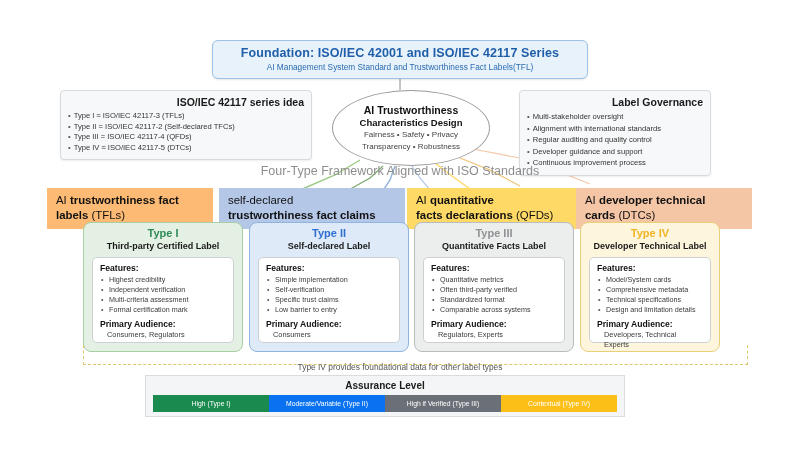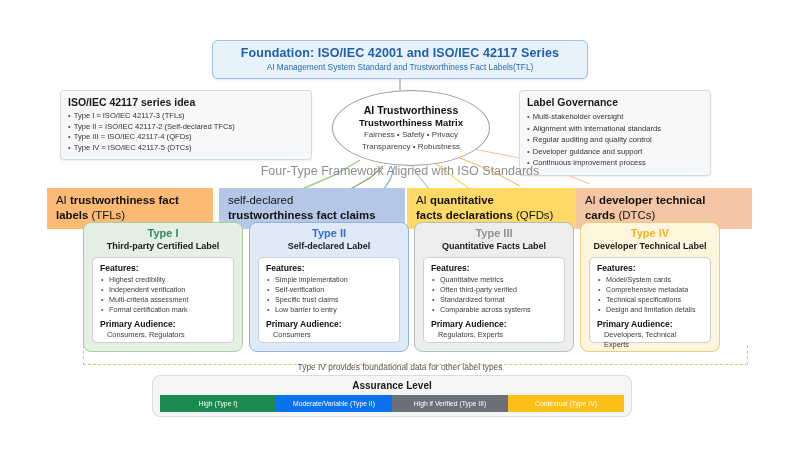--- a/index.html
+++ b/index.html
@@ -26,21 +26,21 @@
   }
   .foundation .t1{font-size:12.5px;font-weight:bold;color:#1f5faa;line-height:14px;letter-spacing:.1px;}
   .foundation .t2{font-size:8.3px;color:#2b6cb0;line-height:12px;margin-top:1px;}
 
   
   .infobox{
     background:#f7f8f9;border:1px solid #d7dade;border-radius:4px;
     box-shadow:0 1px 2px rgba(0,0,0,.07);
     padding:5px 7px 6px 7px;
   }
-  .infobox .ib-title{font-size:10.5px;font-weight:bold;text-align:left;color:#1a1a1a;margin-bottom:3px;}
+  .infobox .ib-title{font-size:10.5px;font-weight:bold;text-align:right;color:#1a1a1a;margin-bottom:3px;}
   .infobox ul{margin:0;padding:0;list-style:none;}
   .infobox li{font-size:7.6px;line-height:10.5px;color:#333;white-space:nowrap;}
   .infobox li:before{content:"\2022";margin-right:3px;color:#555;}
   .ib-left{left:60px;top:90px;width:252px;}
   .ib-right{left:519px;top:90px;width:192px;}
   .ib-right li{line-height:11.5px;}
 
   
   .ellipse{
     left:332px;top:90px;width:158px;height:76px;
@@ -93,22 +93,22 @@
   .innercard li:before{content:"\2022";position:absolute;left:1px;color:#5a5a5a;}
   .ic-aud{font-size:7.4px;color:#3a3a3a;padding-left:7px;line-height:10px;}
   .ic-h2{margin-top:4px;}
 
   
   .dashbox{left:83px;top:345px;width:665px;height:20px;border:1px dashed #e0c56a;border-top:none;}
   .foot-note{left:200px;top:362px;width:400px;text-align:center;font-size:8.4px;color:#555;}
 
   
   .assurance{
-    left:152px;top:375px;width:480px;height:42px;
-    background:#f4f5f6;border:1px solid #d9dcdf;border-radius:8px;
+    left:145px;top:375px;width:480px;height:42px;
+    background:#f4f5f6;border:1px solid #d9dcdf;border-radius:0;
   }
   .as-title{font-size:10px;font-weight:bold;text-align:center;color:#1a1a1a;margin-top:4px;}
   .as-bar{display:flex;margin:4px 7px 0 7px;height:17px;}
   .as-seg{flex:1;display:flex;align-items:center;justify-content:center;
     font-size:6.8px;color:#fff;white-space:nowrap;}
 </style>
 </head>
 <body>
 
 <div id="stage">
@@ -136,21 +136,21 @@
     <ul>
       <li>Type I ≈ ISO/IEC 42117-3 (TFLs)</li>
       <li>Type II = ISO/IEC 42117-2 (Self-declared TFCs)</li>
       <li>Type III = ISO/IEC 42117-4 (QFDs)</li>
       <li>Type IV ≈ ISO/IEC 42117-5 (DTCs)</li>
     </ul>
   </div>
 
   <div class="abs ellipse">
     <div class="e1">AI Trustworthiness</div>
-    <div class="e2">Trustworthiness Matrix</div>
+    <div class="e2">Characteristics Design</div>
     <div class="e3">Fairness • Safety • Privacy</div>
     <div class="e3">Transparency • Robustness</div>
   </div>
 
   <div class="abs infobox ib-right">
     <div class="ib-title">Label Governance</div>
     <ul>
       <li>Multi-stakeholder oversight</li>
       <li>Alignment with international standards</li>
       <li>Regular auditing and quality control</li>

